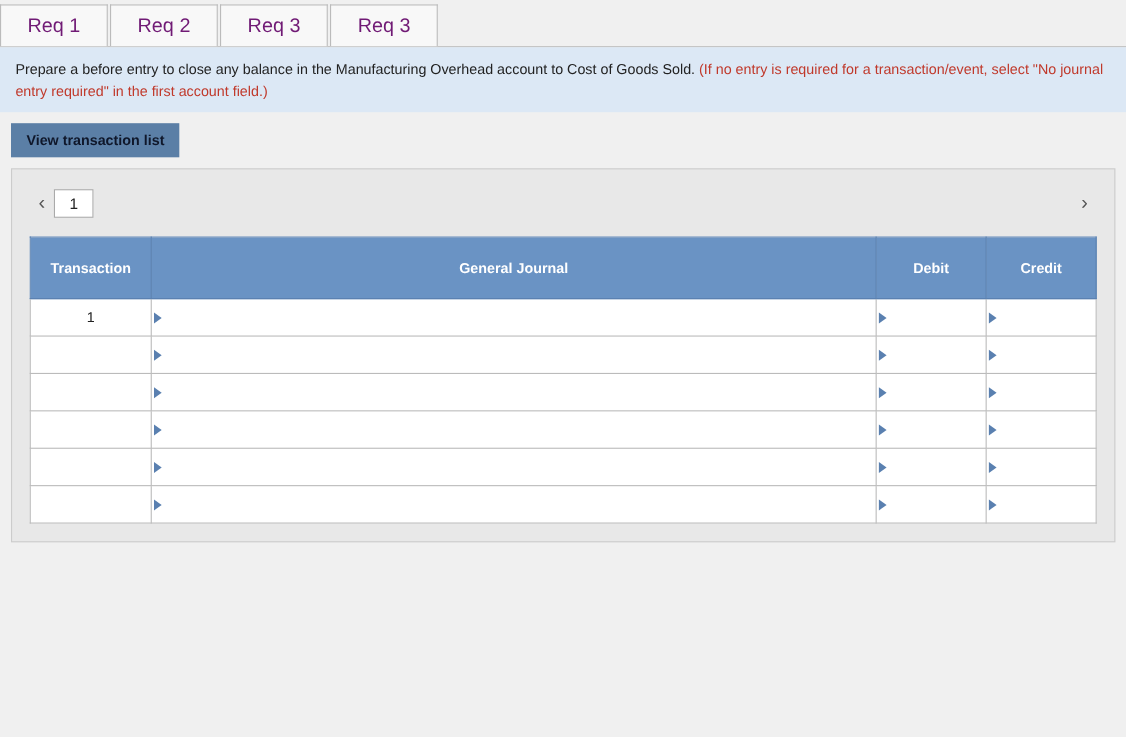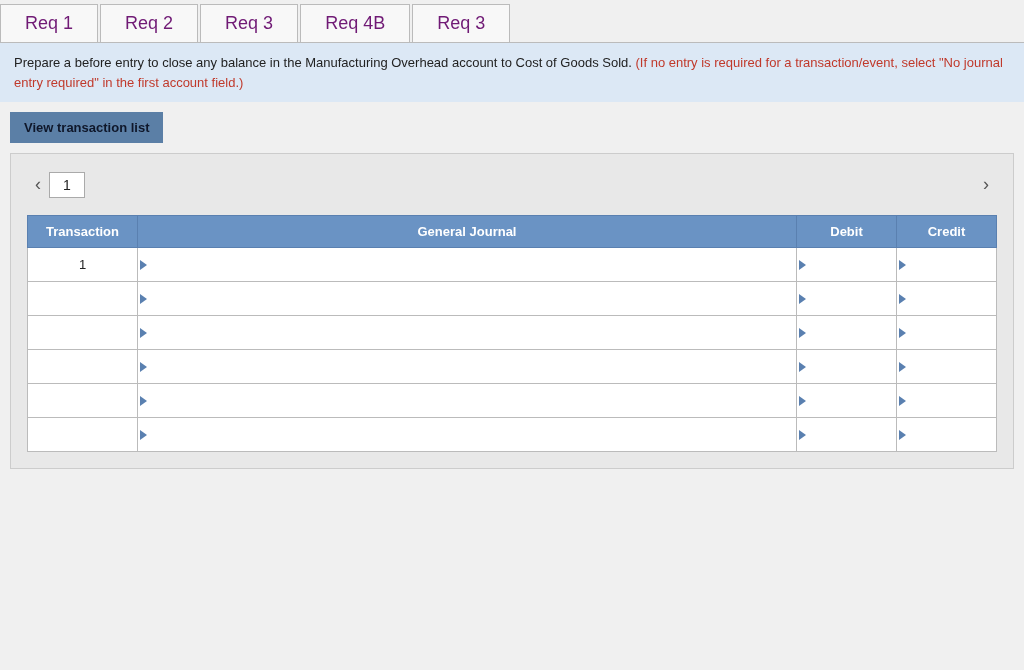--- a/index.html
+++ b/index.html
@@ -123,21 +123,21 @@
 
     
     .journal-table {
       width: 100%;
       border-collapse: collapse;
       background: white;
     }
     .journal-table thead tr th {
       background: #6a93c4;
       color: white;
-      padding: 8px 10px;
+      padding: 20px 10px;
       text-align: center;
       border: 1px solid #5a80b0;
       font-weight: bold;
       font-size: 13px;
     }
     .journal-table thead tr th.col-transaction {
       width: 110px;
     }
     .journal-table thead tr th.col-general {
       width: auto;
@@ -191,21 +191,20 @@
 </head>
 <body>
 
 
 
 
 <div class="tabs">
 <div class="tab">Req 1</div>
     <div class="tab">Req 2</div>
     <div class="tab">Req 3</div>
-    <div class="tab">Req 4B</div>
     <div class="tab">Req 3</div>
   </div>
 
 
 <div class="instruction-box">
   <span>Prepare a before entry to close any balance in the Manufacturing Overhead account to Cost of Goods Sold.</span><span class="red-text"> (If no entry is required for a transaction/event, select "No journal entry required" in the first account field.)</span>
 </div>
 
 
 <button class="btn-transaction">View transaction list</button>

